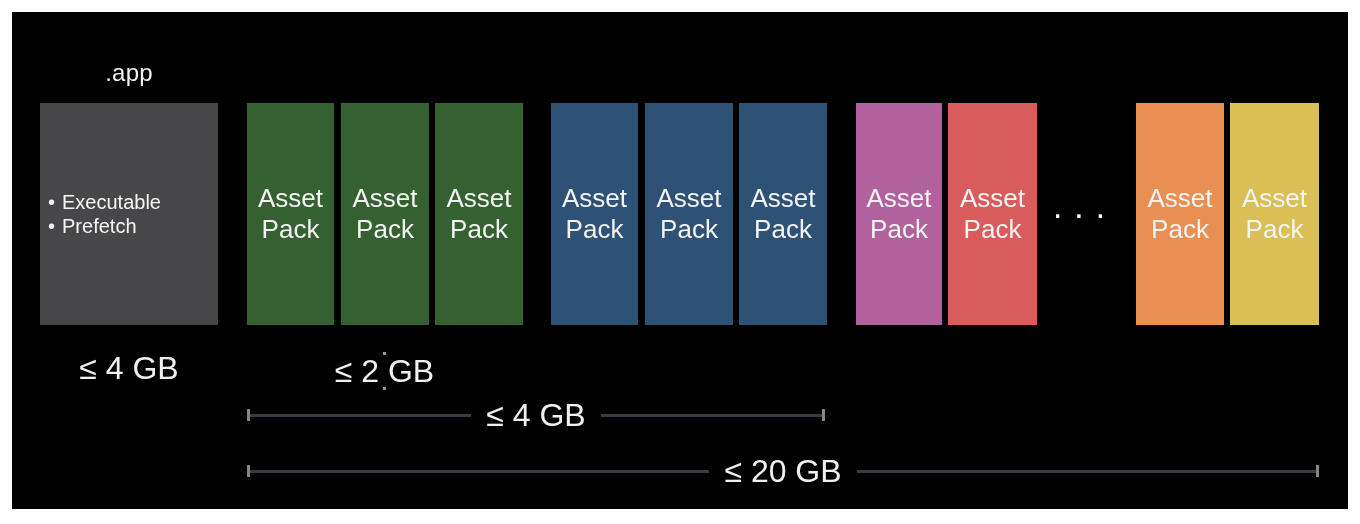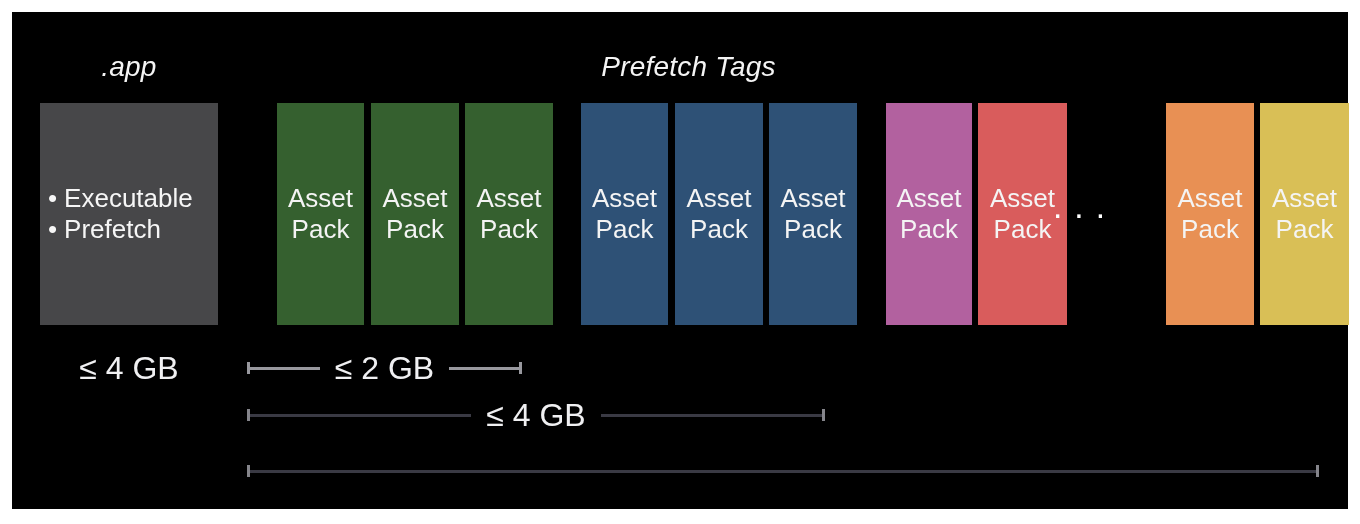--- a/index.html
+++ b/index.html
@@ -6,34 +6,34 @@
   body{
     width:1360px;height:524px;background:#ffffff;
     font-family:"Liberation Sans", sans-serif;
     position:relative;overflow:hidden;
   }
   .panel{
     position:absolute;left:12px;top:12px;width:1336px;height:497px;
     background:#000000;
   }
   .hdr-label{
-    position:absolute;top:38px;height:34px;
+    position:absolute;top:44px;height:34px;
     display:flex;align-items:center;justify-content:center;
-    font-size:28px;color:#f4f4f4;letter-spacing:0.2px;white-space:nowrap;font-style:italic;
+    font-size:24px;color:#f4f4f4;letter-spacing:0.2px;white-space:nowrap;
   }
   .box{
     position:absolute;top:91px;height:222px;width:88px;
     display:flex;align-items:center;justify-content:center;text-align:center;
-    color:#f4f4f4;font-size:26px;line-height:1.18;margin-left:30px;
+    color:#f4f4f4;font-size:26px;line-height:1.18;
   }
   .appbox{
     position:absolute;left:28px;top:91px;width:178px;height:222px;
     display:flex;flex-direction:column;justify-content:center;
     padding-left:8px;box-sizing:border-box;
-    color:#f6f6f6;font-size:26px;line-height:1.2;
+    color:#f6f6f6;font-size:20px;line-height:1.2;
   }
   .appbox .row{white-space:nowrap;}
   .appbox .bullet{margin-right:7px;}
   .size-label{
     position:absolute;left:28px;top:340px;width:178px;height:32px;
     display:flex;align-items:center;justify-content:center;
     font-size:32px;color:#f0f0f2;white-space:nowrap;
   }
   .ruler{
     position:absolute;height:32px;display:flex;align-items:center;
@@ -43,38 +43,37 @@
   .ruler .ruler-label{
     flex:0 0 auto;padding:0 15px;font-size:32px;color:#f0f0f2;
     line-height:32px;white-space:nowrap;
   }
   .ellipsis{
     position:absolute;left:1023px;top:184px;width:88px;height:34px;
     display:flex;align-items:center;justify-content:center;
     color:#ffffff;font-size:34px;letter-spacing:10px;text-indent:10px;
     line-height:34px;
   }
-  #r1{left:235px;top:340px;width:275px;}
+  #r1{left:235px;top:340px;width:275px;flex-direction:column;}
   #r2{left:235px;top:387px;width:578px;}
   #r3{left:235px;top:443px;width:1072px;}
   #hdr-app{left:28px;width:178px;}
   #hdr-initial{left:235px;width:275px;}
   #hdr-prefetch{left:539px;width:275px;}
   #pack0{left:235px;width:87px;} #pack1{left:329px;width:88px;} #pack2{left:423px;width:88px;}
   #pack3{left:539px;width:87px;} #pack4{left:633px;width:88px;} #pack5{left:727px;width:88px;}
   #pack6{left:844px;width:86px;} #pack7{left:936px;width:89px;}
   #pack8{left:1124px;width:88px;} #pack9{left:1218px;width:89px;}
 </style>
 </head>
 <body>
 
 <div class="panel" style="background-color: rgb(0, 0, 0);">
 
   <div class="hdr-label" id="hdr-app">.app</div>
-  <div class="hdr-label" id="hdr-prefetch">Prefetch Tags</div>
 
   <div class="appbox" style="background-color: rgb(71, 71, 73);">
     <div class="row">
       <span class="bullet">•</span><span>Executable</span>
     </div>
     <div class="row">
       <span class="bullet">•</span><span>Prefetch</span>
     </div>
   </div>
 
@@ -124,17 +123,18 @@
     <span class="tick" style="background-color: rgb(133, 133, 139);"></span>
     <span class="line" style="background-color: rgb(58, 58, 68);"></span>
     <span class="ruler-label">≤ 4 GB</span>
     <span class="line" style="background-color: rgb(58, 58, 68);"></span>
     <span class="tick" style="background-color: rgb(133, 133, 139);"></span>
   </div>
 
   <div class="ruler" id="r3">
     <span class="tick" style="background-color: rgb(133, 133, 139);"></span>
     <span class="line" style="background-color: rgb(58, 58, 68);"></span>
+    <span class="ruler-label">≤ 20 GB</span>
     <span class="line" style="background-color: rgb(58, 58, 68);"></span>
     <span class="tick" style="background-color: rgb(133, 133, 139);"></span>
   </div>
 
 </div>
 
 </body></html>

